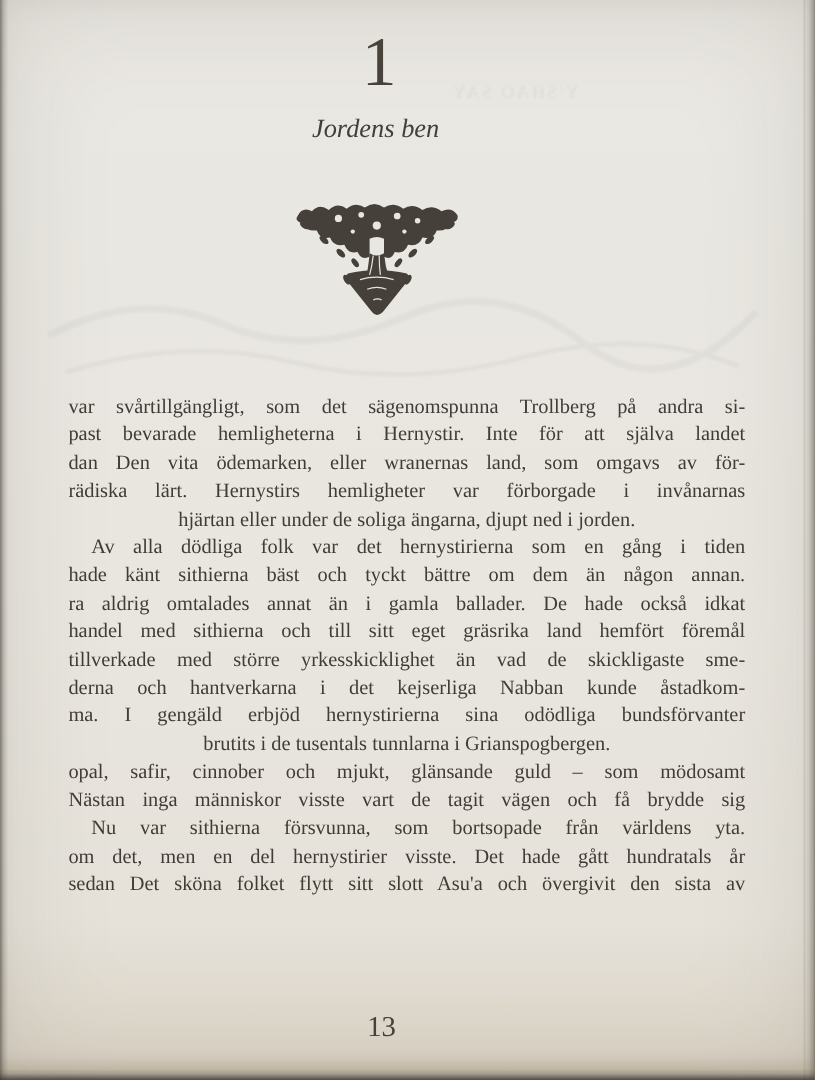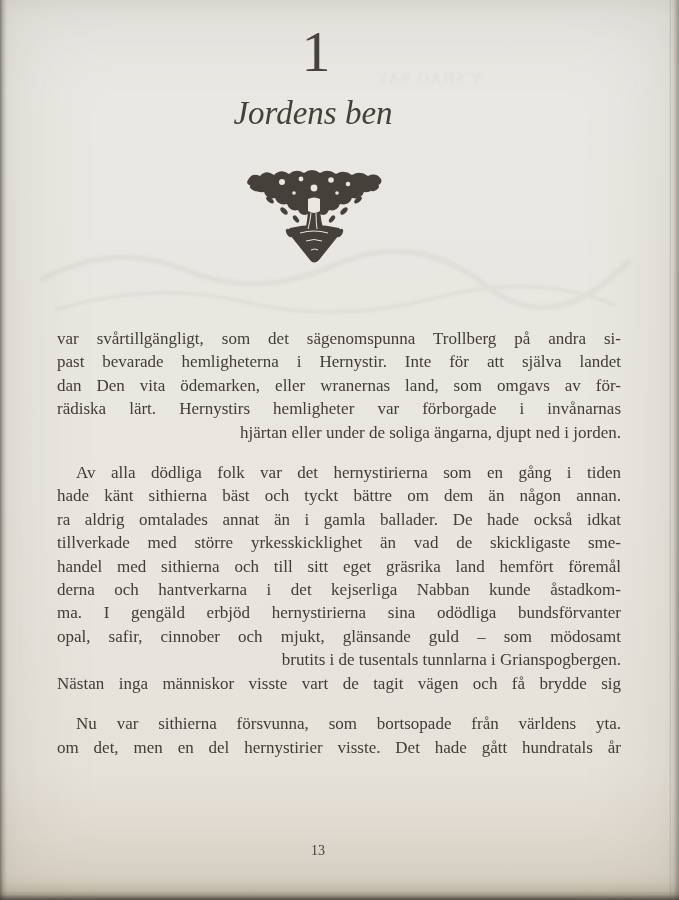--- a/index.html
+++ b/index.html
@@ -23,33 +23,33 @@
     background:linear-gradient(270deg, rgba(130,120,104,.28), rgba(130,120,104,0));}
 
   .ghost{position:absolute; left:372px; top:70px; width:110px;
     transform:scaleX(-1); filter:blur(1.1px); opacity:.10;
     font-size:15px; letter-spacing:2px; color:#6e7a86; white-space:nowrap;}
   .ghost-lines{position:absolute; left:35px; top:210px; opacity:.06; filter:blur(1px);}
 
   .chapter-number{position:absolute; left:316px; top:22px; transform:translateX(-50%);
     font-size:58px; line-height:1.05; color:#46423b;}
   .chapter-title{position:absolute; left:313px; top:94px; transform:translateX(-50%);
-    font-style:italic; font-size:33px; line-height:1.2; color:#43403a; white-space:nowrap;}
+    font-style:italic; font-size:22px; line-height:1.2; color:#43403a; white-space:nowrap;}
 
   .ornament{position:absolute; left:244px; top:167px; width:141px; height:100px;}
 
   .body-text{position:absolute; left:57px; top:327px; width:564px;
     font-size:17px; line-height:23.4px; color:#403c36;
     text-rendering:optimizeLegibility;}
-  .body-text .line{text-align:right; white-space:normal;}
+  .body-text .line{text-align:center; white-space:normal;}
   .body-text .line.fill{text-align:justify; text-align-last:justify;}
-  .para.indent .line.first{text-indent:19px;margin-top:17px;}
+  .para.indent .line.first{text-indent:19px;}
 
   .page-number{position:absolute; left:318px; top:843px; transform:translateX(-50%);
-    font-size:14px; color:#43403a;}
+    font-size:24px; color:#43403a;}
 </style>
 </head>
 <body>
 
 <div class="photo">
 
   <div class="ghost">Y'SHAO SAY</div>
   <svg class="ghost-lines" width="600" height="110" viewBox="0 0 600 110">
     <path d="M5,70 Q80,30 150,60 T300,55 T450,75 T595,50" fill="none" stroke="#5a6b5f" stroke-width="6"></path>
     <path d="M20,100 Q120,70 210,92 T400,88 T580,95" fill="none" stroke="#5a6b5f" stroke-width="4"></path>
@@ -102,31 +102,32 @@
         <div class="line fill">var svårtillgängligt, som det sägenomspunna Trollberg på andra si-</div>
         <div class="line fill">past bevarade hemligheterna i Hernystir. Inte för att själva landet</div>
         <div class="line fill">dan Den vita ödemarken, eller wranernas land, som omgavs av för-</div>
         <div class="line fill">rädiska lärt. Hernystirs hemligheter var förborgade i invånarnas</div>
         <div class="line">hjärtan eller under de soliga ängarna, djupt ned i jorden.</div>
       </div>
       <div class="para indent">
         <div class="line fill first">Av alla dödliga folk var det hernystirierna som en gång i tiden</div>
         <div class="line fill">hade känt sithierna bäst och tyckt bättre om dem än någon annan.</div>
         <div class="line fill">ra aldrig omtalades annat än i gamla ballader. De hade också idkat</div>
+        <div class="line fill">handel med sithierna och till sitt eget gräsrika land hemfört föremål</div>
         <div class="line fill">tillverkade med större yrkesskicklighet än vad de skickligaste sme-</div>
-        <div class="line fill">handel med sithierna och till sitt eget gräsrika land hemfört föremål</div>
         <div class="line fill">derna och hantverkarna i det kejserliga Nabban kunde åstadkom-</div>
         <div class="line fill">ma. I gengäld erbjöd hernystirierna sina odödliga bundsförvanter</div>
+        <div class="line">brutits i de tusentals tunnlarna i Grianspogbergen.</div>
         <div class="line fill">opal, safir, cinnober och mjukt, glänsande guld – som mödosamt</div>
-        <div class="line">brutits i de tusentals tunnlarna i Grianspogbergen.</div>
       </div>
       <div class="para indent">
         <div class="line fill">Nästan inga människor visste vart de tagit vägen och få brydde sig</div>
         <div class="line fill first">Nu var sithierna försvunna, som bortsopade från världens yta.</div>
         <div class="line fill">om det, men en del hernystirier visste. Det hade gått hundratals år</div>
+        <div class="line fill">sedan Det sköna folket flytt sitt slott Asu'a och övergivit den sista av</div>
       </div>
     </div>
 
   <div class="page-number">13</div>
 
   <div class="edge-bottom-paper"></div>
   <div class="edge-left"></div>
   <div class="edge-right"></div>
   <div class="crease-right"></div>
   <div class="edge-bottom"></div>

